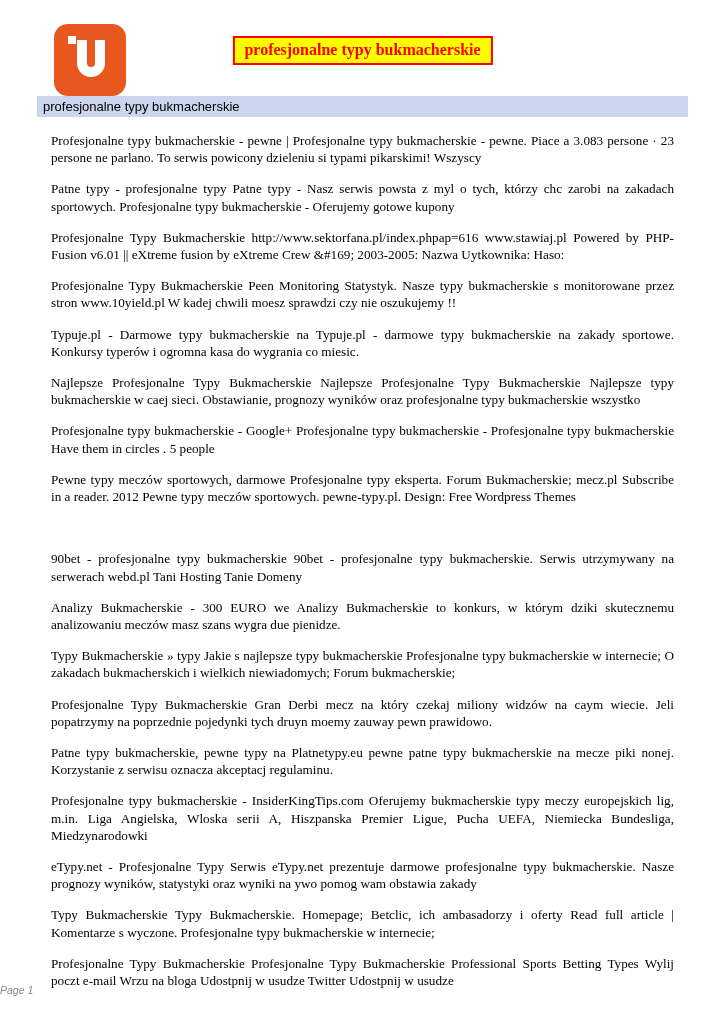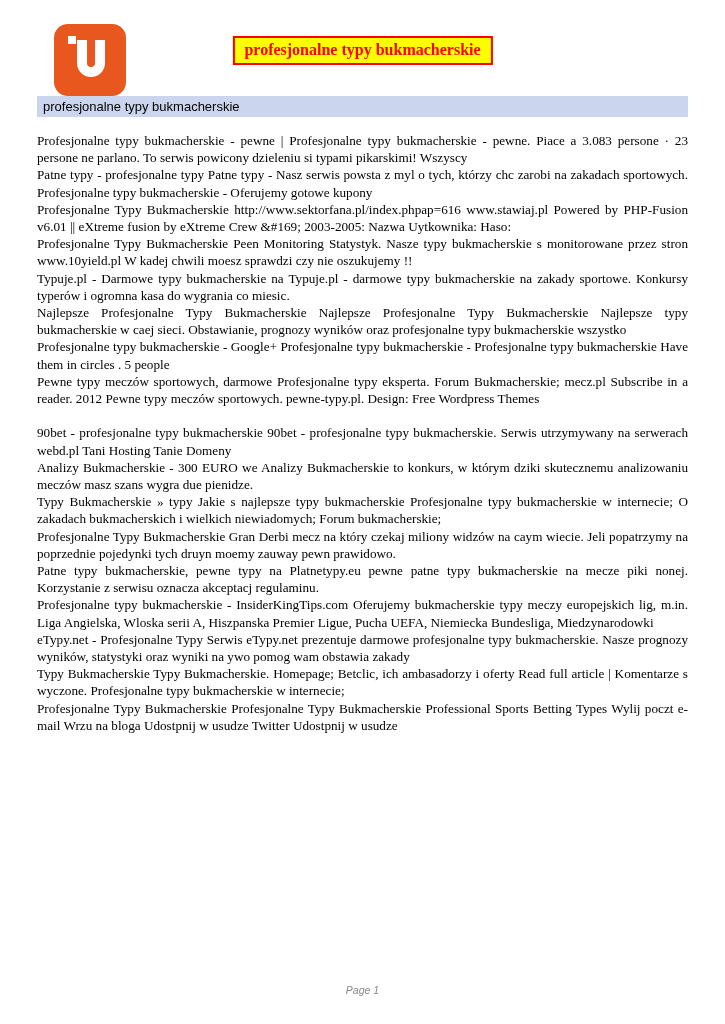--- a/index.html
+++ b/index.html
@@ -50,33 +50,33 @@
     padding: 3px 6px;
   }
   .document-body {
     margin: 15px 37px 0 37px;
     font-family: "Liberation Serif", serif;
     font-size: 13.2px;
     line-height: 17.2px;
     text-align: justify;
   }
   .document-body p.para {
-    margin: 0;
+    margin: 14px;
     padding: 0;
     text-align: justify;
   }
   .document-body p.para.blank {
     min-height: 17.2px;
   }
   .footer {
     position: absolute;
     left: 0;
     right: 0;
     bottom: 28px;
-    text-align: center;
+    text-align: left;
     font-family: "Liberation Sans", sans-serif;
     font-style: italic;
     font-size: 10.5px;
     color: #888888;
   }
 </style>
 </head>
 <body>
 
 <div class="header">

